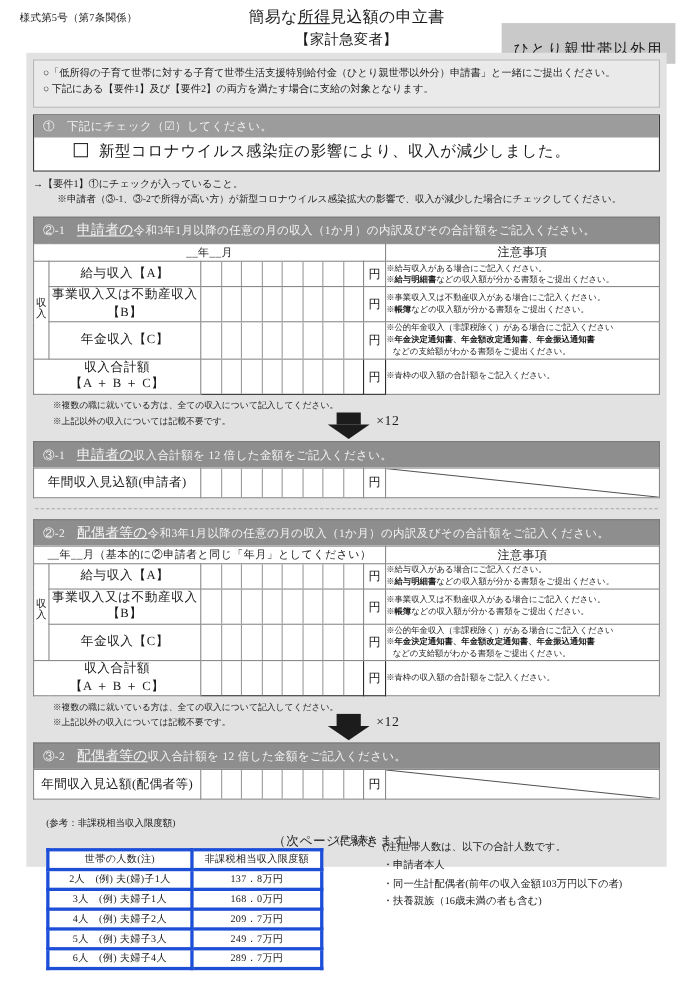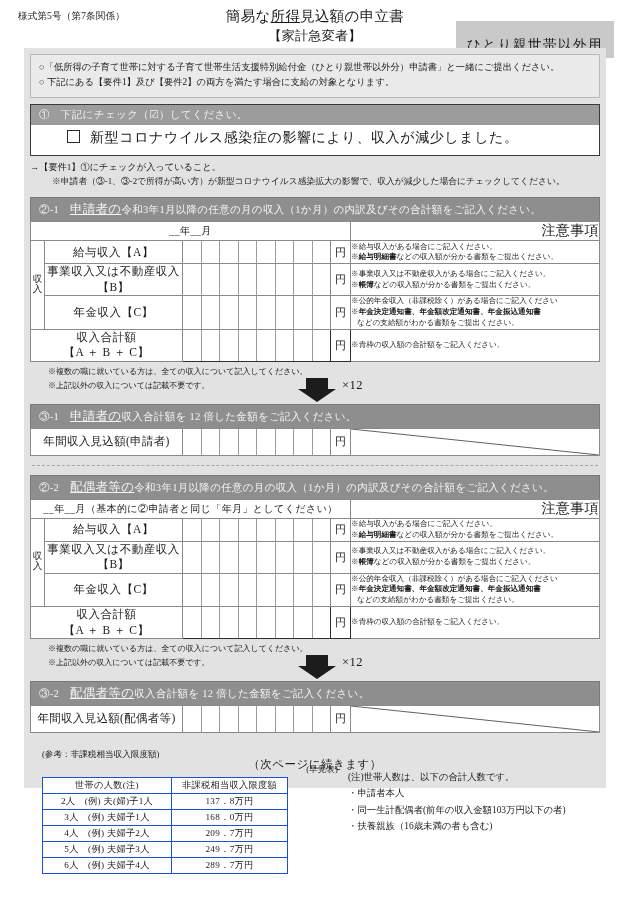--- a/index.html
+++ b/index.html
@@ -147,22 +147,22 @@
     font-weight: normal;
     padding: 0;
   }
   .hd-period {
     text-align: center;
     font-size: 10px;
     height: 15px;
     letter-spacing: 0.4px;
   }
   .hd-note {
-    text-align: right;
-    font-size: 14px;
+    text-align: center;
+    font-size: 11px;
     height: 15px;
     letter-spacing: 0.4px;
   }
   .vlabel {
     width: 14px;
     text-align: center;
     font-size: 9.5px;
     line-height: 1.05;
     letter-spacing: 0;
   }
@@ -288,21 +288,21 @@
   }
   .ref-cap1 { font-size: 8.6px; padding-left: 12px; }
   .ref-cap2 { font-size: 8.6px; padding-left: 14px; margin-top: 3px; text-align: center; }
   table.ref-tbl {
     border-collapse: collapse;
     margin-left: 12px;
     margin-top: 1px;
     background: #ffffff;
   }
   table.ref-tbl td {
-    border: 1px solid #1d4ed8;
+    border: 3px solid #1d4ed8;
     font-size: 9.2px;
     padding: 1px 5px;
     height: 13px;
     letter-spacing: 0.3px;
   }
   table.ref-tbl td.c { text-align: center; }
   table.ref-tbl td.hh { text-align: center; width: 118px; }
   table.ref-tbl td.lim { text-align: center; width: 105px; }
   .ref-note {
     position: absolute;

